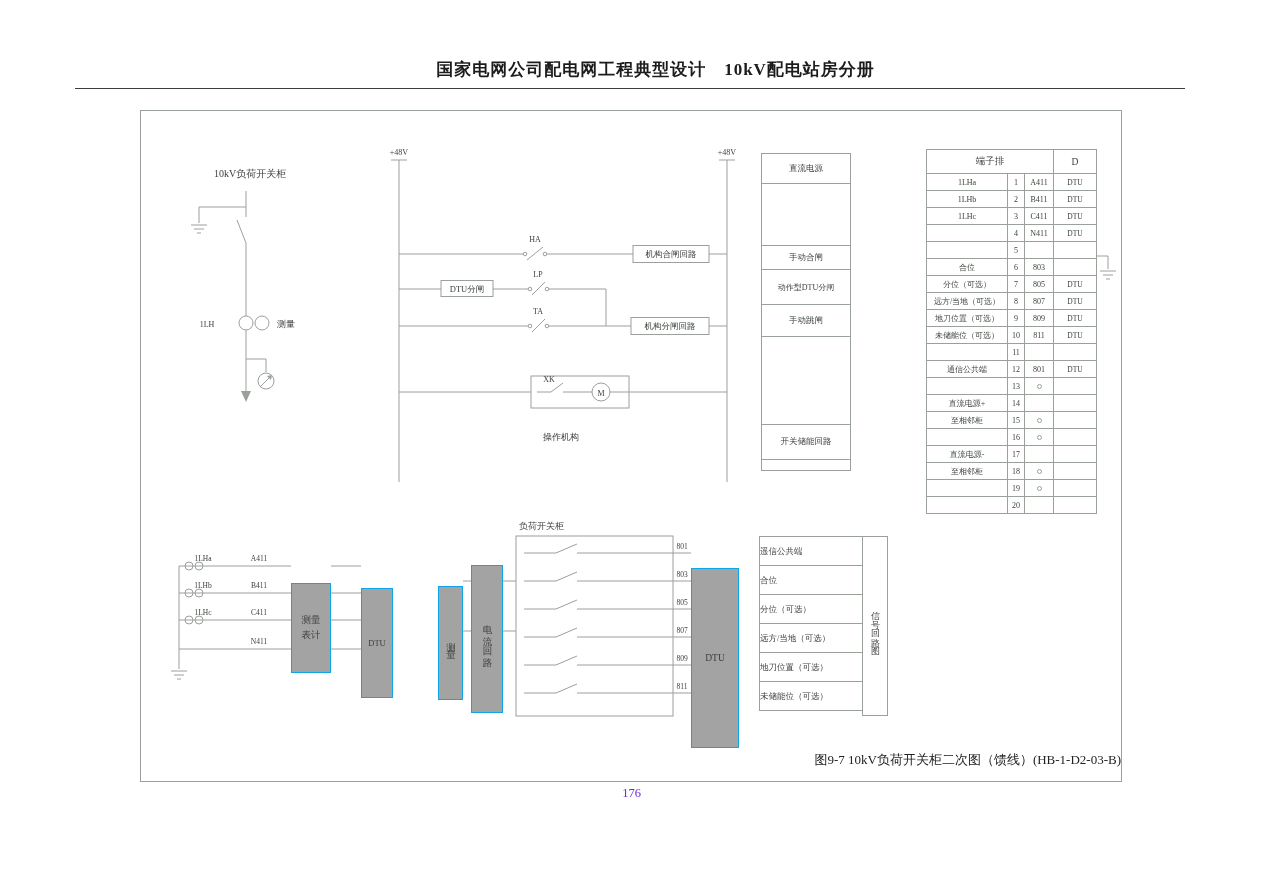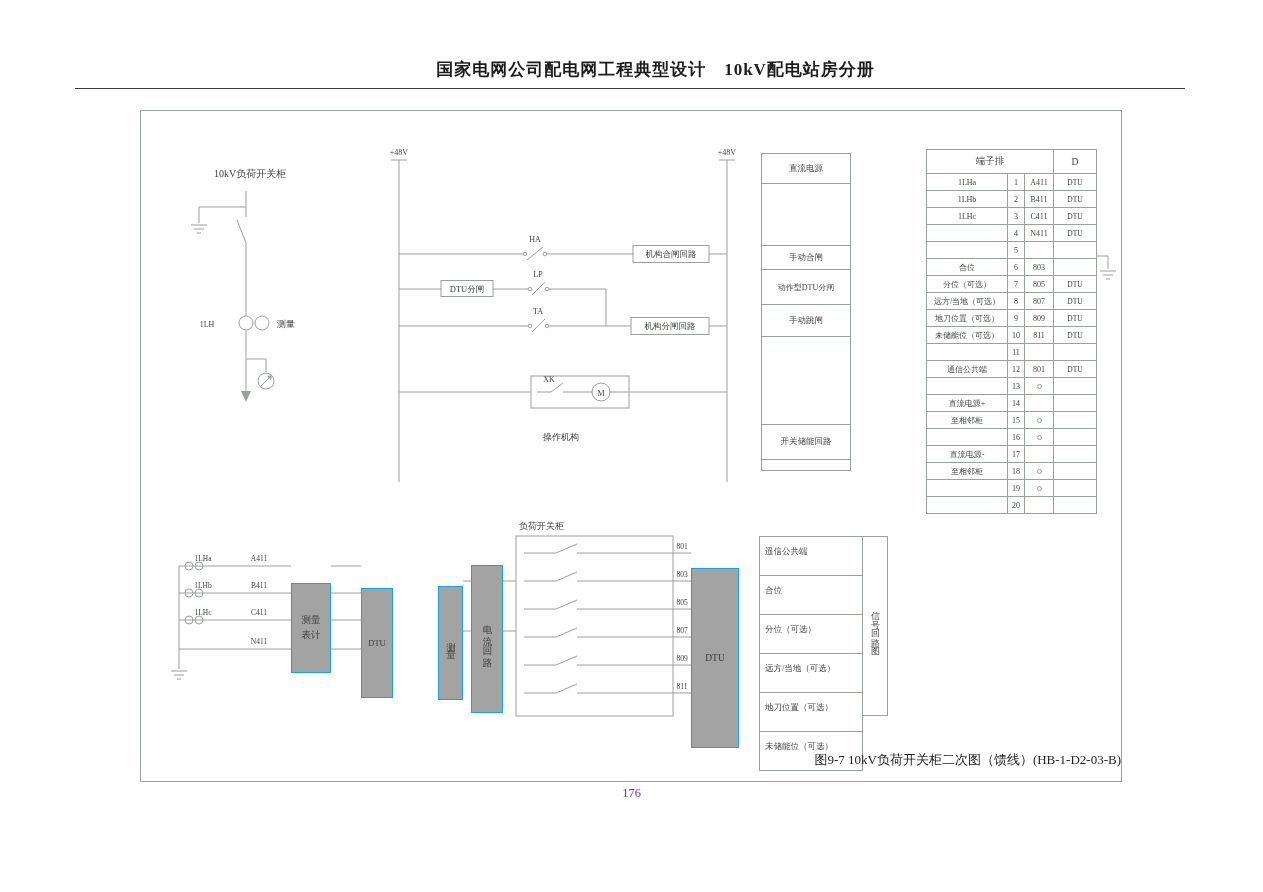--- a/index.html
+++ b/index.html
@@ -72,22 +72,22 @@
   .meas2    { left:297px; top:443px; width:25px; height:114px; font-size:9.5px;
               writing-mode:vertical-rl; letter-spacing:8px; }
   .curloop  { left:330px; top:422px; width:32px; height:148px; font-size:9.5px;
               writing-mode:vertical-rl; letter-spacing:11px; }
   .cab-dtu  { left:550px; top:425px; width:48px; height:180px; font-size:9.5px; }
 
   
   .signal { position:absolute; left:618px; top:425px; display:flex; color:#3b3f3b; }
   .signal-rows { width:104px; }
   .signal-row {
-    height:40px; line-height:28px; border:1px solid #9aa09a; margin-top:-1px;
-    padding-left:5px; font-size:8.5px; background:#fff; white-space:nowrap;
+    height:30px; line-height:28px; border:1px solid #9aa09a; margin-top:-1px;
+    font-size:8.5px; background:#fff; white-space:nowrap;
     overflow:hidden;
   }
   .signal-row:first-child { margin-top:0; }
   .signal-side {
     width:26px; height:180px; border:1px solid #9aa09a; margin-left:-1px;
     display:flex; align-items:center; justify-content:center;
     writing-mode:vertical-rl; letter-spacing:9px; font-size:9px; background:#fff;
   }
 
   .caption {

